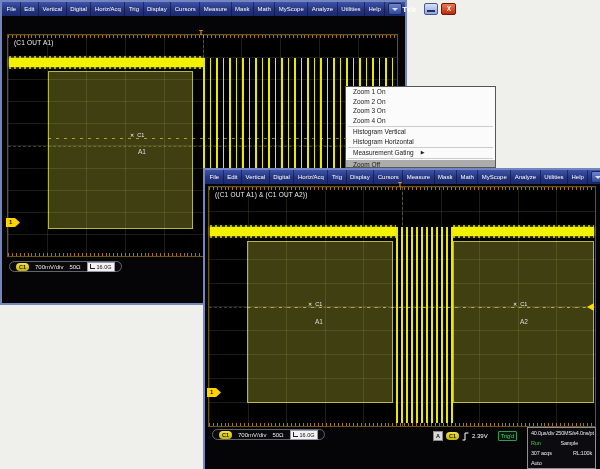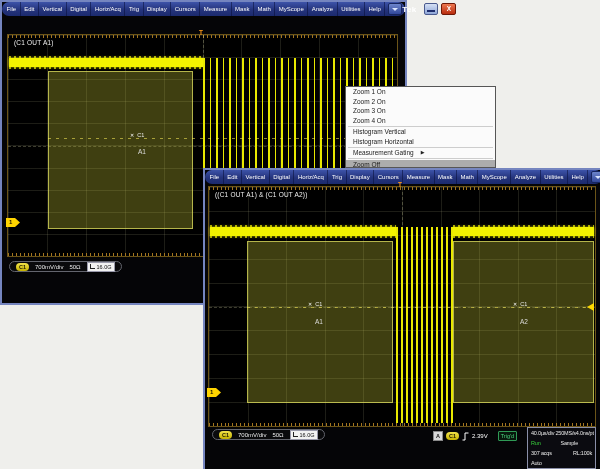--- a/index.html
+++ b/index.html
@@ -7,21 +7,21 @@
        font-family:"Liberation Sans",sans-serif;-webkit-font-smoothing:antialiased;}
 
   
   .win{position:absolute;background:#050507;border:2px solid #7585bf;}
   #win1{left:0;top:0;width:403px;height:301px;z-index:1;}
   #win2{left:203px;top:168px;width:397px;height:301px;z-index:3;}
 
   
   .menubar{display:flex;align-items:center;height:14px;
            background:linear-gradient(#3d53a9 0%,#25347c 55%,#1b2a6e 100%);
-           padding-left:1px;white-space:nowrap;border-radius:7px;}
+           padding-left:1px;white-space:nowrap;}
   .mi{color:#fff;font-size:6px;line-height:14px;padding:0 3.5px;
       border-right:1px solid rgba(8,14,56,.55);cursor:default;}
   .menu-ext{width:12px;height:10px;margin-left:3px;border:1px solid #16255e;border-radius:2px;
             background:linear-gradient(#6d85cb,#31479a);position:relative;flex:0 0 auto;}
   .menu-ext i{position:absolute;left:3px;top:3.5px;border-left:3px solid transparent;
               border-right:3px solid transparent;border-top:3px solid #dce6ff;}
   .winctl{margin-left:auto;display:flex;align-items:center;gap:3px;padding-right:3px;}
   .tek{color:#fff;font-weight:bold;font-size:8px;letter-spacing:.3px;margin-right:5px;}
   .btn-min{width:12px;height:10px;border:1px solid #4a5a8e;border-radius:2px;
            background:linear-gradient(#d5e0f4,#8ea6d8);position:relative;}

